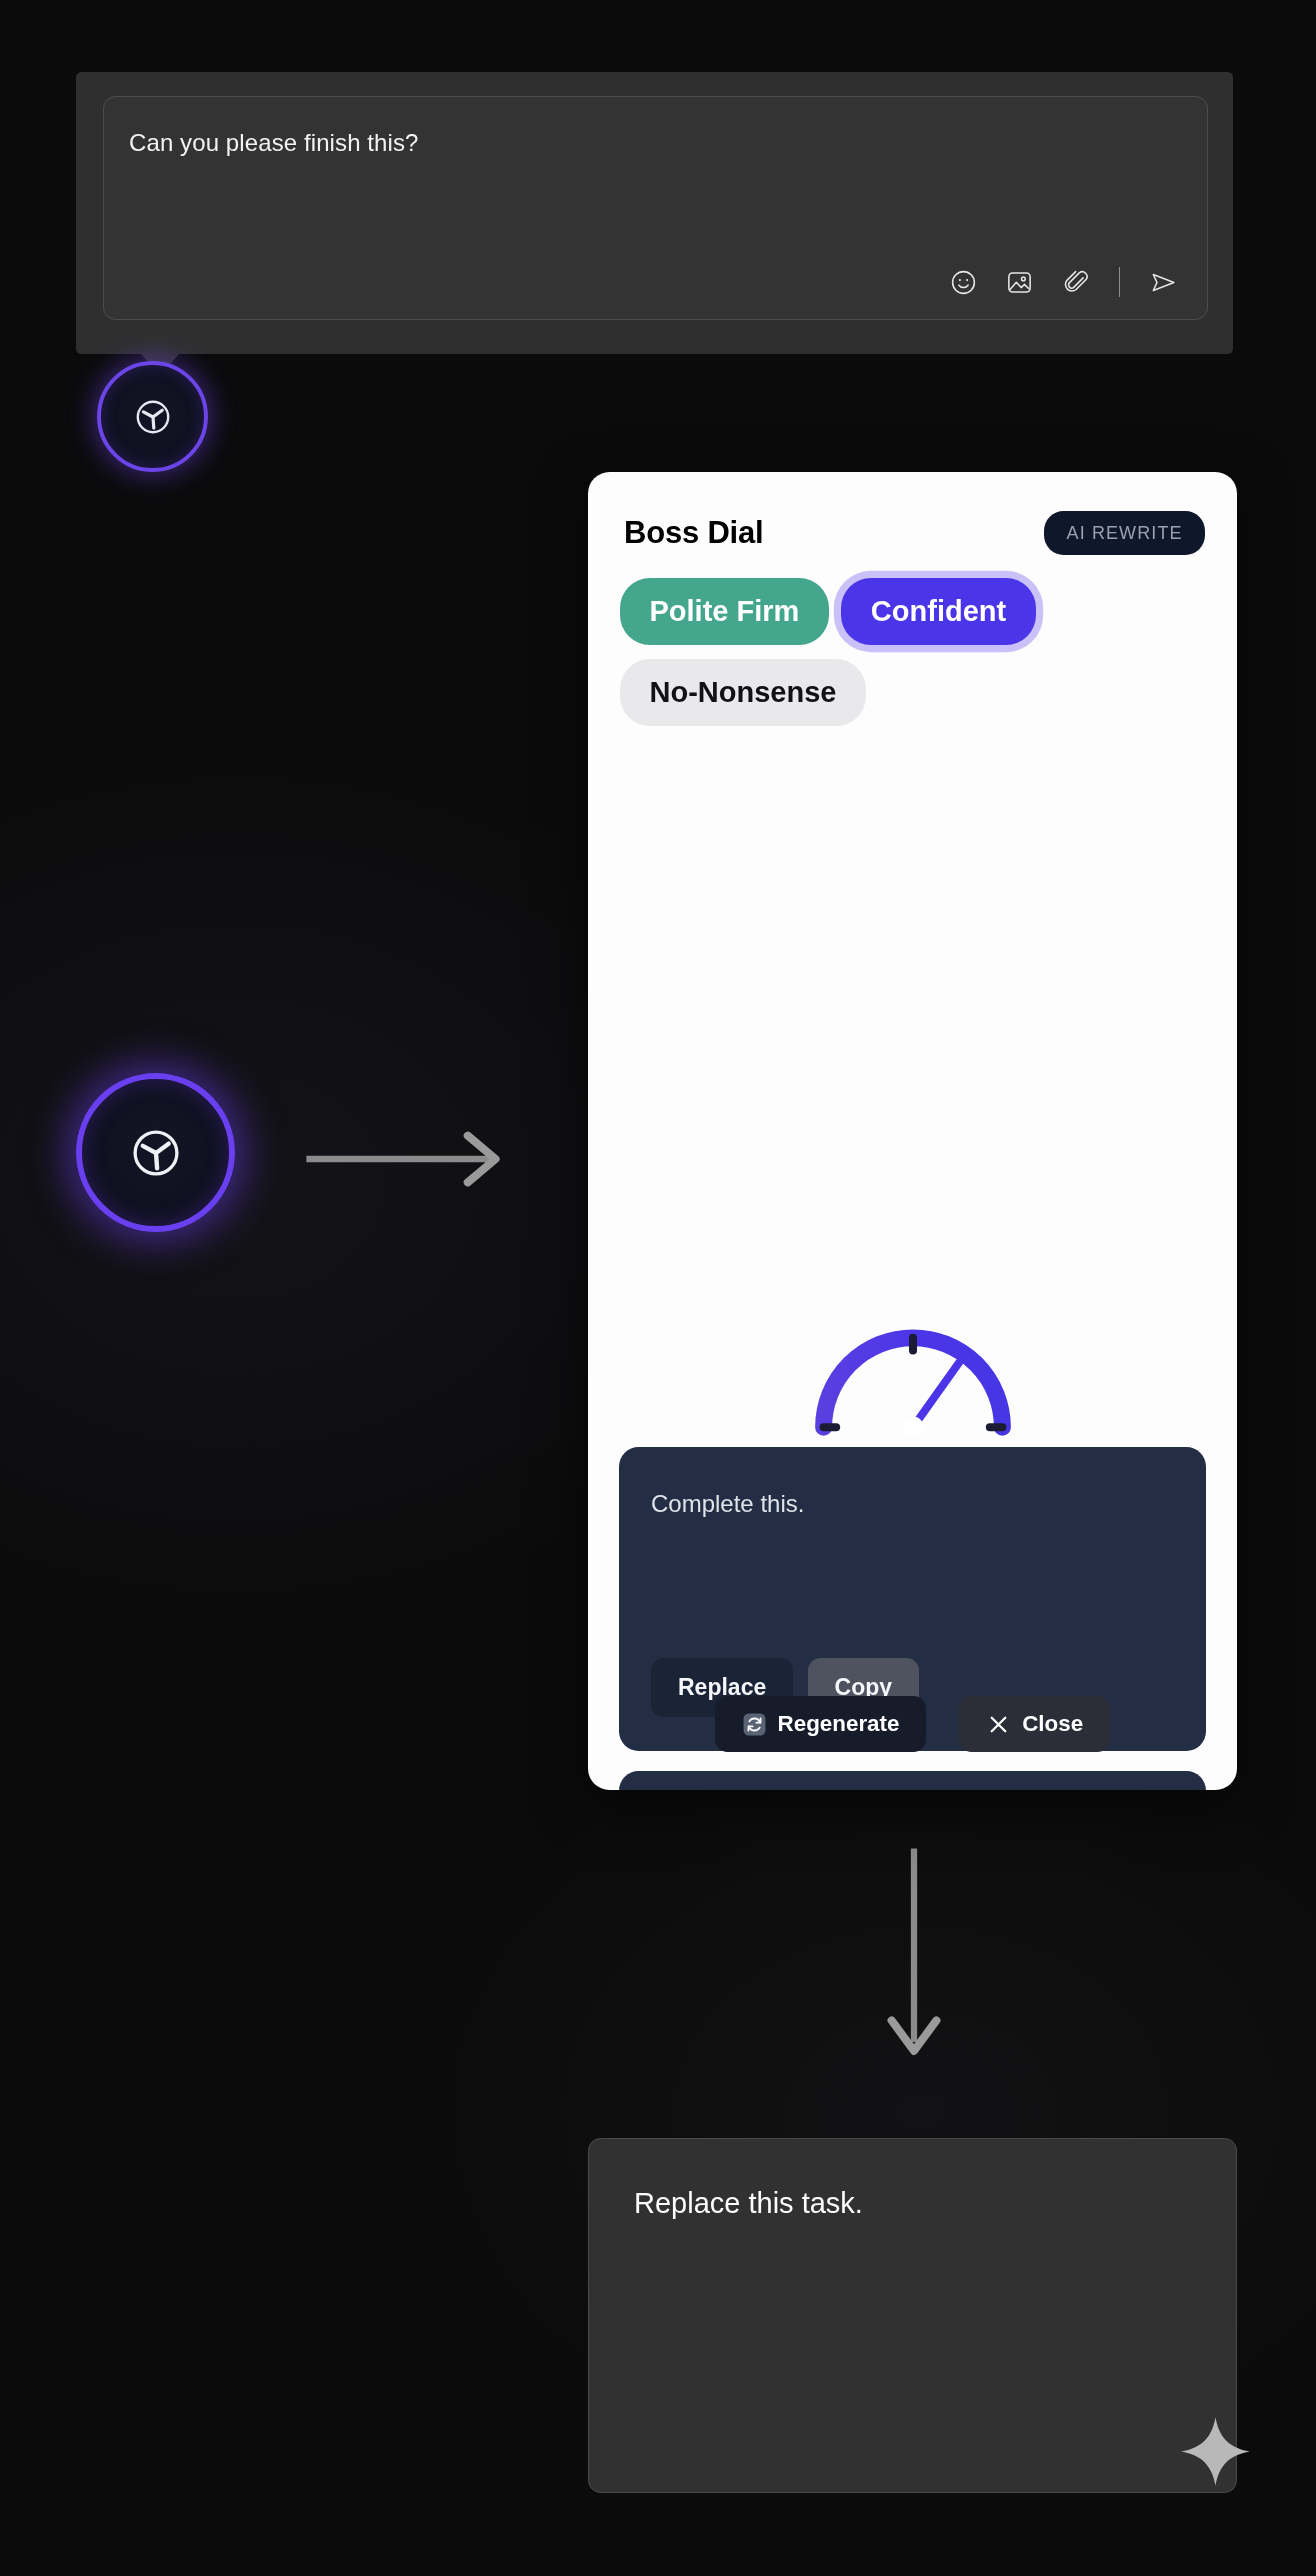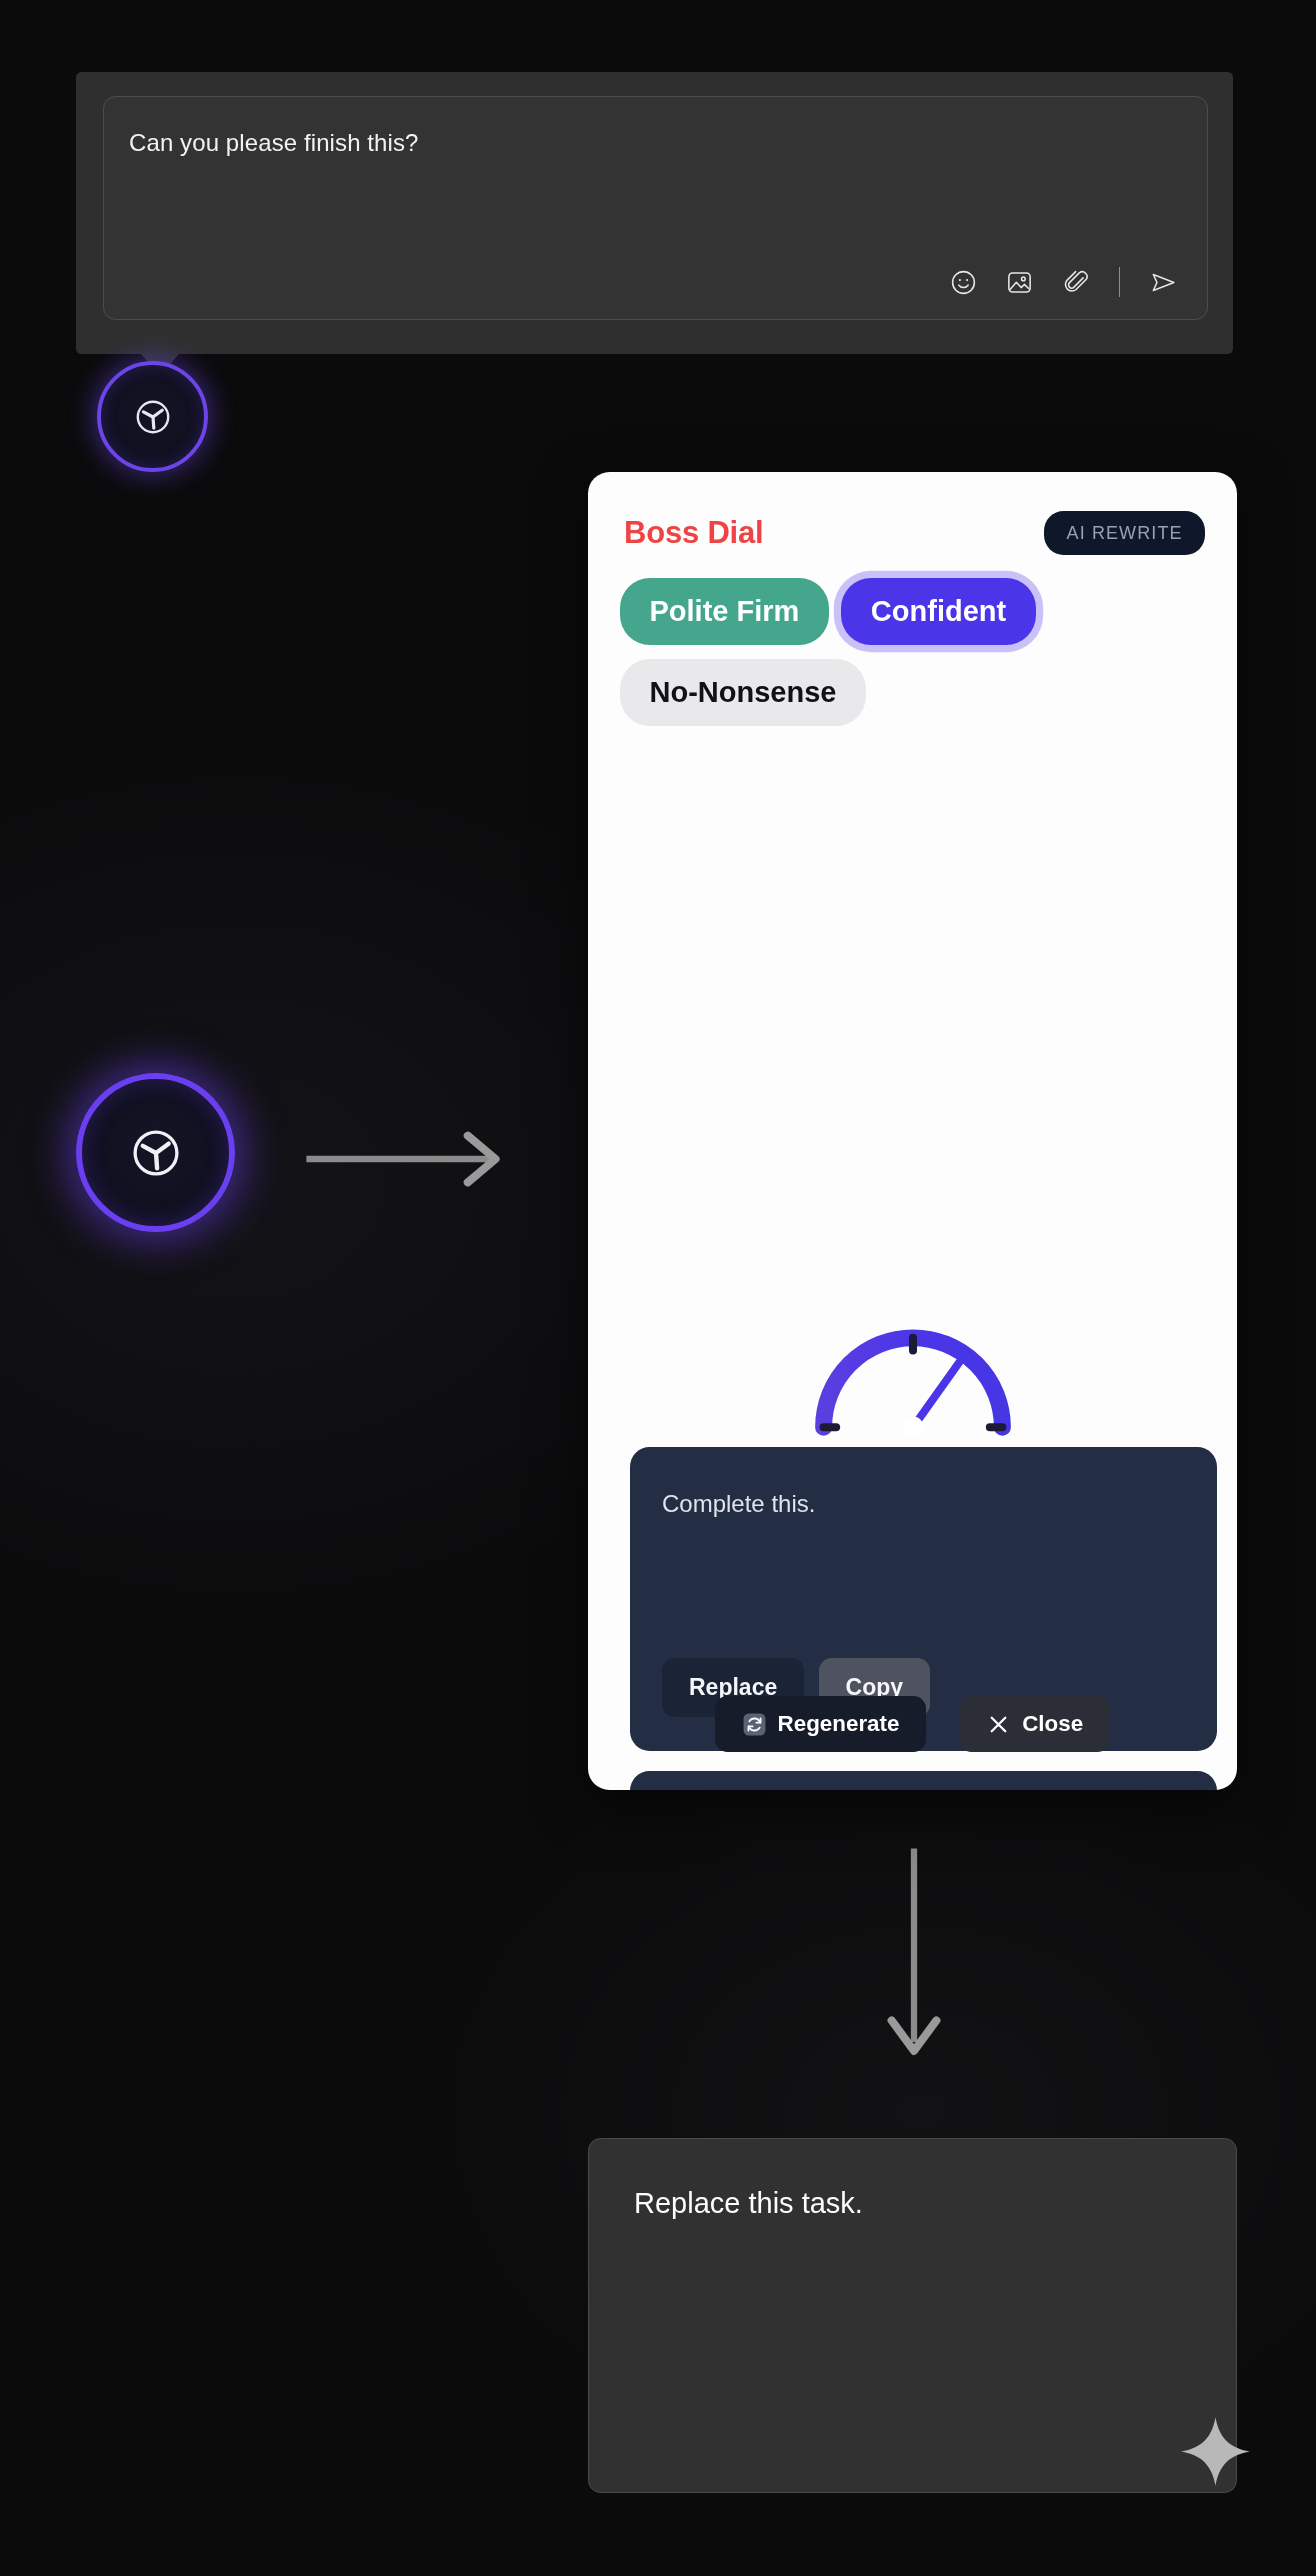--- a/index.html
+++ b/index.html
@@ -123,21 +123,21 @@
     position: absolute;
     left: 36px; top: 39px;
     right: 32px;
     display: flex;
     align-items: center;
     justify-content: space-between;
   }
   .dial-title {
     font-size: 31px;
     font-weight: bold;
-    color: #ef4444;
+    color: #000000;
     letter-spacing: -0.2px;
   }
   .ai-badge {
     background: #0f172a;
     color: #9aa0ae;
     font-size: 18px;
     letter-spacing: 1.1px;
     padding: 11.6px 22.4px;
     border-radius: 19.7px;
   }
@@ -166,21 +166,21 @@
 
   .gauge {
     position: absolute;
     left: 0; right: 0; top: 848px;
     display: flex; justify-content: center;
   }
   .gauge svg { width: 222px; height: 118px; display: block; }
 
   .sugg-card {
     position: absolute;
-    left: 42px;
+    left: 31px;
     width: 587px; height: 304px;
     background: #232d44;
     border-radius: 19.7px;
   }
   .sugg-card.c1 { top: 975px; }
   .sugg-card.c2 { top: 1299px; }
   .sugg-text {
     position: absolute;
     left: 32px; top: 43px;
     font-size: 24px;

